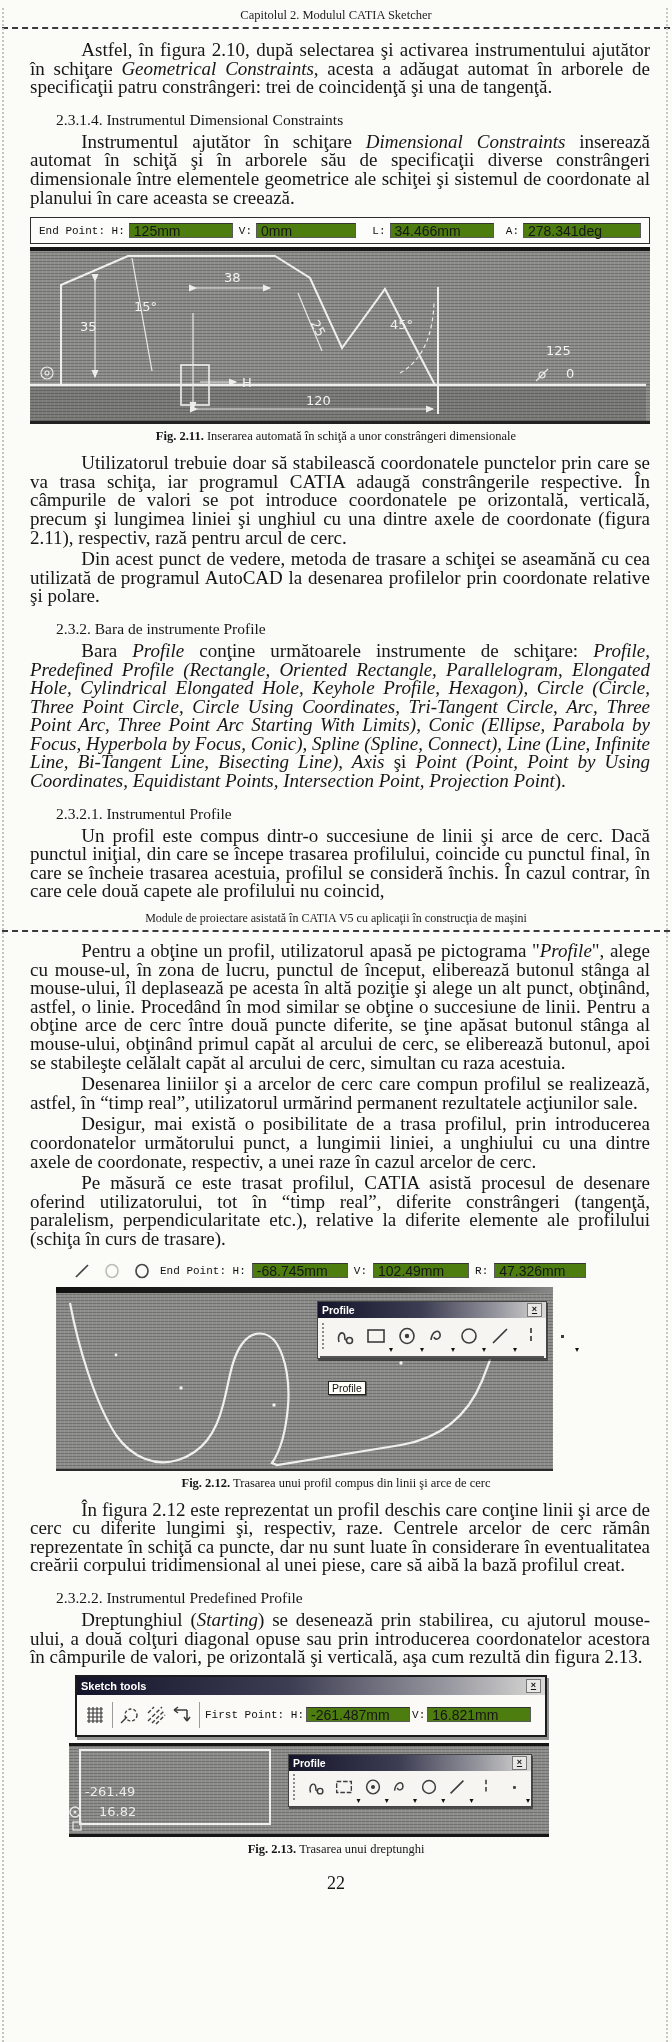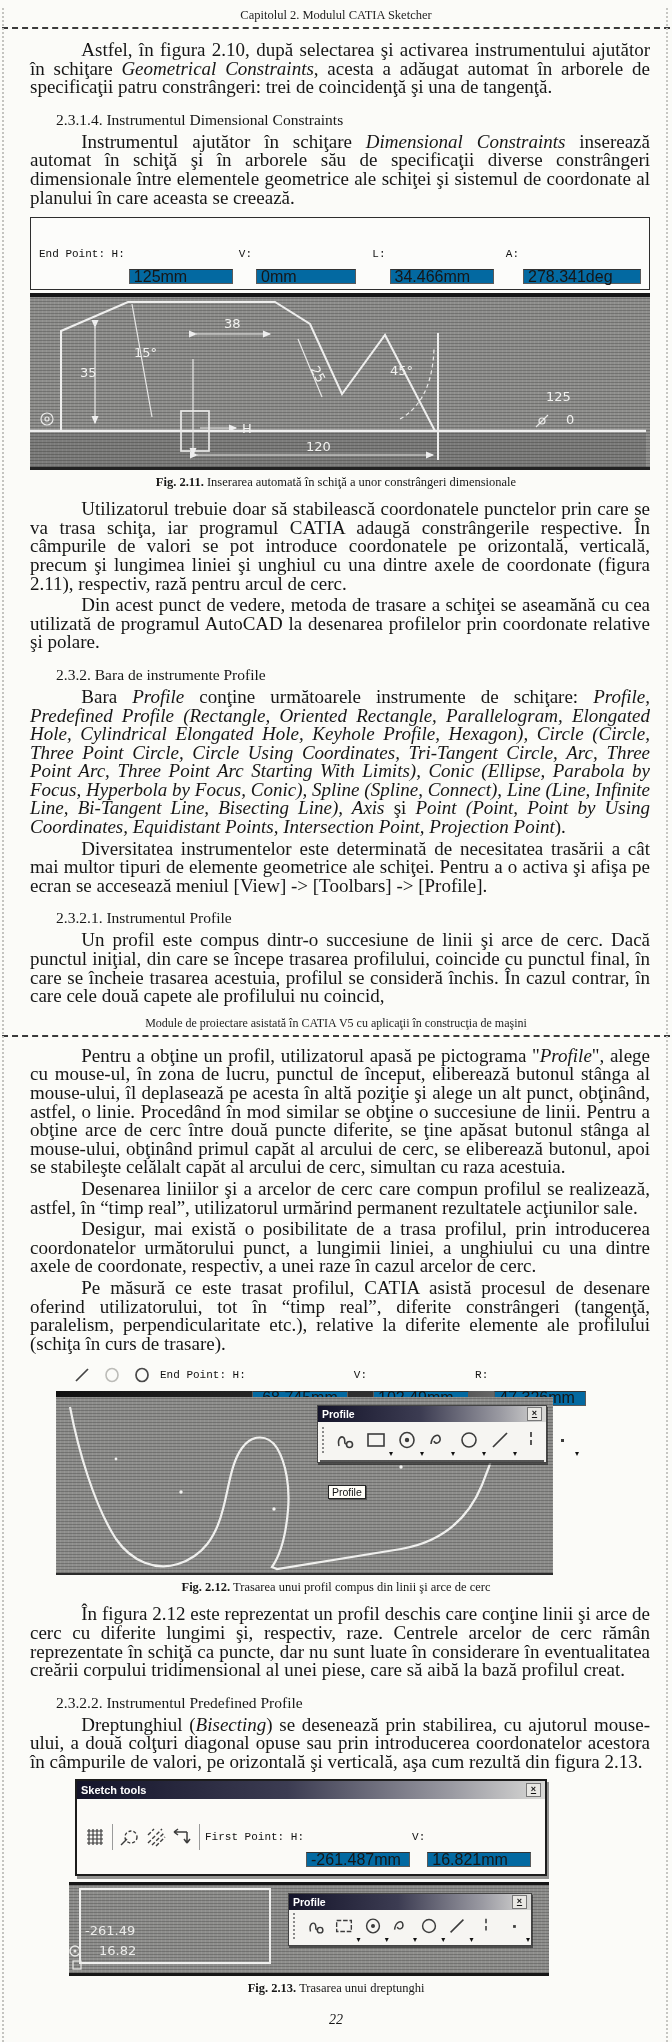--- a/index.html
+++ b/index.html
@@ -14,23 +14,23 @@
   .mid-header{margin-top:10px;text-align:center;font-size:12px;color:#1d1d1d;}
 
   .para{margin:3px 22px 3px 30px;font-size:19px;line-height:18.6px;text-align:justify;text-indent:2.7em;}
   .it{font-style:italic;}
   h3.sect{margin:14px 22px 4px 0;padding-left:56px;font-size:15.5px;line-height:18px;font-weight:normal;}
 
   
   figure{margin:0;padding:0;}
   figcaption{text-align:center;font-size:12.5px;margin:5px 0 2px 0;}
   figcaption b{font-weight:bold;}
-  .fld{font-family:"Liberation Sans",sans-serif;font-size:16px;border:1px solid #5a5a5a;
-       border-top-color:#333;background:#0369a1;height:15px;display:inline-flex;align-items:center;
-       padding:0 4px;box-sizing:border-box;margin-top:46px;}
+  .fld{font-family:"Liberation Sans",sans-serif;font-size:14px;border:1px solid #5a5a5a;
+       border-top-color:#333;background:#4d7c0f;height:15px;display:inline-flex;align-items:center;
+       padding:0 4px;box-sizing:border-box;}
   .tlabel{font-family:Liberation Mono, monospace;font-size:11px;white-space:nowrap;color:#111;}
   .noise{background-image:
       repeating-linear-gradient(0deg, rgba(10,10,10,.22) 0px, rgba(10,10,10,.22) 1px, transparent 1px, transparent 3px),
       repeating-linear-gradient(90deg, rgba(255,255,255,.07) 0px, rgba(255,255,255,.07) 1px, transparent 1px, transparent 4px);
       background-color:#8e8e8c;}
 
   
   .fig211-bar{margin:10px 22px 0 30px;border:1.5px solid #2e2e2e;background:#fcfcfa;
       display:flex;align-items:center;gap:6px;padding:5px 8px;}
   .fig211-bar .grp{display:flex;align-items:center;gap:4px;flex:1;}
@@ -62,21 +62,21 @@
 
   
   .stwin{margin:8px 0 0 75px;width:468px;border:2px solid #1c1c1c;background:#fff;box-shadow:2px 3px 0 rgba(20,20,20,.45);}
   .stwin .tb-title{height:18px;font-size:11px;}
   .strow{display:flex;align-items:center;gap:2px;padding:7px 6px;background:#fbfaf7;}
   .stsep{width:1px;height:26px;background:#9a9a9a;margin:0 3px;}
   .fig213-sketch{position:relative;margin:6px 0 0 69px;width:480px;height:88px;
       border-top:3px solid #161616;border-bottom:3px solid #161616;}
   .fig213-sketch svg.draw{position:absolute;inset:0;}
 
-  .page-number{text-align:center;font-size:14px;margin-top:16px;font-style:italic;}
+  .page-number{text-align:center;font-size:18px;margin-top:16px;}
   .icon-svg{display:block;}
 </style>
 </head>
 <body>
 
 <div class="page">
 
   <div class="top-header">
     <span>Capitolul 2. Modulul CATIA Sketcher</span>
   </div>
@@ -151,21 +151,20 @@
     <figcaption>
       <b>Fig. 2.11.</b><span> Inserarea automată în schiţă a unor constrângeri dimensionale</span>
     </figcaption>
   </figure>
 
   <p class="para" style="margin-top:10px"><span>Utilizatorul trebuie doar să stabilească coordonatele punctelor prin care se va trasa schiţa, iar programul CATIA adaugă constrângerile respective. În câmpurile de valori se pot introduce coordonatele pe orizontală, verticală, precum şi lungimea liniei şi unghiul cu una dintre axele de coordonate (figura 2.11), respectiv, rază pentru arcul de cerc.</span></p>
   <p class="para"><span>Din acest punct de vedere, metoda de trasare a schiţei se aseamănă cu cea utilizată de programul AutoCAD la desenarea profilelor prin coordonate relative şi polare.</span></p>
 
   <h3 class="sect">2.3.2. Bara de instrumente Profile</h3>
   <p class="para"><span>Bara </span><span class="it">Profile</span><span> conţine următoarele instrumente de schiţare: </span><span class="it">Profile, Predefined Profile (Rectangle, Oriented Rectangle, Parallelogram, Elongated Hole, Cylindrical Elongated Hole, Keyhole Profile, Hexagon), Circle (Circle, Three Point Circle, Circle Using Coordinates, Tri-Tangent Circle, Arc, Three Point Arc, Three Point Arc Starting With Limits), Conic (Ellipse, Parabola by Focus, Hyperbola by Focus, Conic), Spline (Spline, Connect), Line (Line, Infinite Line, Bi-Tangent Line, Bisecting Line), Axis</span><span> şi </span><span class="it">Point (Point, Point by Using Coordinates, Equidistant Points, Intersection Point, Projection Point</span><span>).</span></p>
-  <p class="para"><span>Diversitatea instrumentelor este determinată de necesitatea trasării a cât mai multor tipuri de elemente geometrice ale schiţei. Pentru a o activa şi afişa pe ecran se accesează meniul [View] -&gt; [Toolbars] -&gt; [Profile].</span></p>
 
   <h3 class="sect">2.3.2.1. Instrumentul Profile</h3>
   <p class="para"><span>Un profil este compus dintr-o succesiune de linii şi arce de cerc. Dacă punctul iniţial, din care se începe trasarea profilului, coincide cu punctul final, în care se încheie trasarea acestuia, profilul se consideră închis. În cazul contrar, în care cele două capete ale profilului nu coincid,</span></p>
 
   <div class="mid-header">
     <span>Module de proiectare asistată în CATIA V5 cu aplicaţii în construcţia de maşini</span>
   </div>
   <div class="dashrule"></div>
 
   <p class="para" style="margin-top:10px"><span>Pentru a obţine un profil, utilizatorul apasă pe pictograma "</span><span class="it">Profile</span><span>", alege cu mouse-ul, în zona de lucru, punctul de început, eliberează butonul stânga al mouse-ului, îl deplasează pe acesta în altă poziţie şi alege un alt punct, obţinând, astfel, o linie. Procedând în mod similar se obţine o succesiune de linii. Pentru a obţine arce de cerc între două puncte diferite, se ţine apăsat butonul stânga al mouse-ului, obţinând primul capăt al arcului de cerc, se eliberează butonul, apoi se stabileşte celălalt capăt al arcului de cerc, simultan cu raza acestuia.</span></p>
@@ -273,21 +272,21 @@
     </div>
 
     <figcaption>
       <b>Fig. 2.12.</b><span> Trasarea unui profil compus din linii şi arce de cerc</span>
     </figcaption>
   </figure>
 
   <p class="para" style="margin-top:10px"><span>În figura 2.12 este reprezentat un profil deschis care conţine linii şi arce de cerc cu diferite lungimi şi, respectiv, raze. Centrele arcelor de cerc rămân reprezentate în schiţă ca puncte, dar nu sunt luate în considerare în eventualitatea creării corpului tridimensional al unei piese, care să aibă la bază profilul creat.</span></p>
 
   <h3 class="sect">2.3.2.2. Instrumentul Predefined Profile</h3>
-  <p class="para"><span>Dreptunghiul (</span><span class="it">Bisecting</span><span>) se desenează prin stabilirea, cu ajutorul mouse-ului, a două colţuri diagonal opuse sau prin introducerea coordonatelor acestora în câmpurile de valori, pe orizontală şi verticală, aşa cum rezultă din figura 2.13.</span></p>
+  <p class="para"><span>Dreptunghiul (</span><span class="it">Starting</span><span>) se desenează prin stabilirea, cu ajutorul mouse-ului, a două colţuri diagonal opuse sau prin introducerea coordonatelor acestora în câmpurile de valori, pe orizontală şi verticală, aşa cum rezultă din figura 2.13.</span></p>
 
   <figure>
     <div class="stwin">
       <div class="tb-title">
         <span class="ttl">Sketch tools</span>
         <span class="tb-close">×</span>
       </div>
       <div class="strow">
         <span class="icon-w">
           <svg class="icon-svg" width="24" height="24" viewBox="0 0 24 24" stroke="#3c3c3c" stroke-width="1.2" fill="none">

